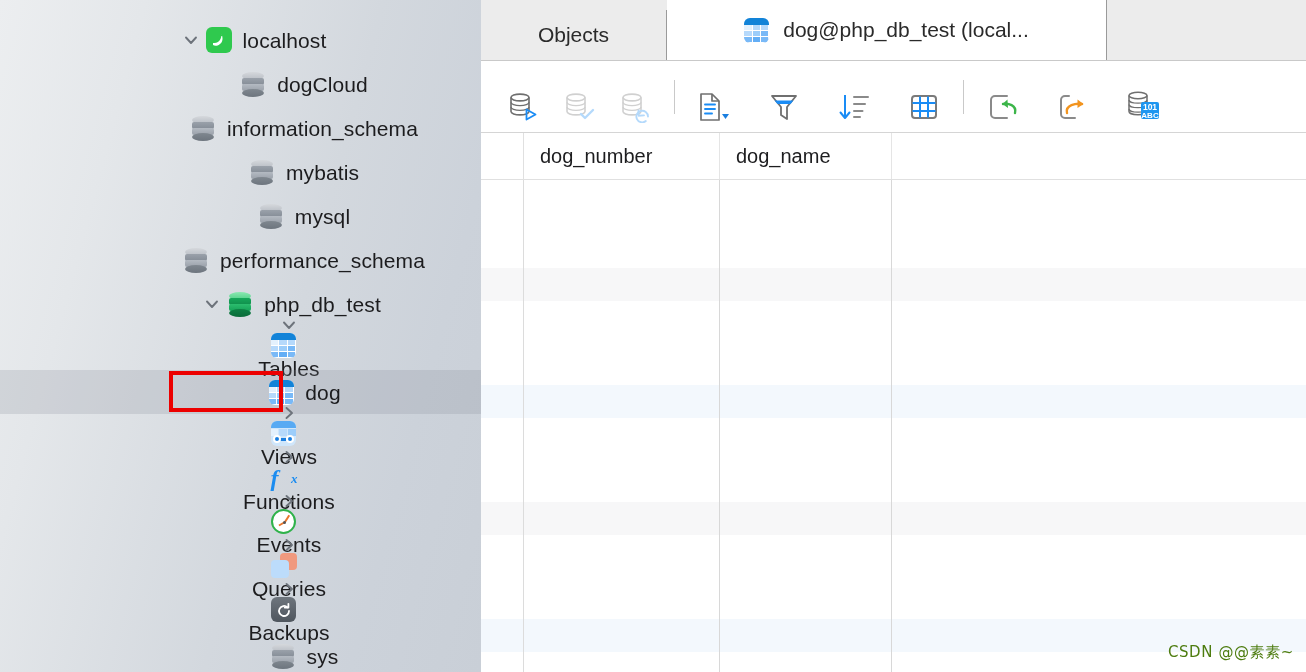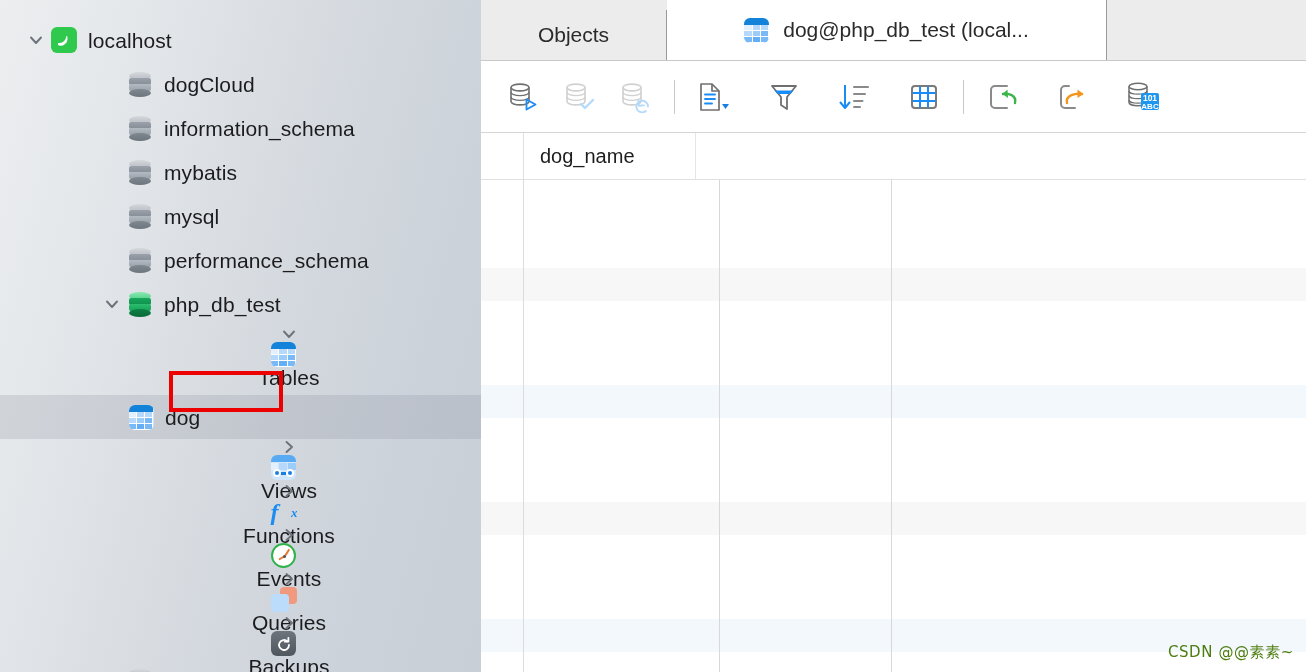--- a/index.html
+++ b/index.html
@@ -33,20 +33,21 @@
   }
   .tree-row {
     position: relative;
     display: flex;
     align-items: center;
     height: 44px;
     box-sizing: border-box;
     font-size: 21px;
     color: #1c1c1e;
     white-space: nowrap;
+    justify-content: center;
   }
   .tree-row.selected {
     background: rgba(130,138,150,0.22);
   }
   .twisty {
     width: 30px;
     min-width: 30px;
     display: flex;
     align-items: center;
     justify-content: center;
@@ -61,21 +62,21 @@
     display: flex;
     align-items: center;
     justify-content: center;
   }
   .node-label { line-height: 1; letter-spacing: 0.1px; }
 
   
   .lvl0 { padding-left: 21px; }
   .lvl1 { padding-left: 97px; }
   .lvl2 { padding-left: 97px; flex-direction: column; }
-  .lvl3 { padding-left: 98px; margin-top: 25px; }
+  .lvl3 { padding-left: 98px; }
 
   
   .cyl {
     width: 22px; height: 24px; position: relative;
   }
   .cyl .band { position:absolute; left:0; width:22px; }
   .cyl .top   { top:0;   height:8px;  border-radius:11px/4px; background:linear-gradient(#d5d8dc,#b8bdc4); }
   .cyl .mid1  { top:6px; height:7px;  background:linear-gradient(#9aa1aa,#858d97); border-radius:2px; }
   .cyl .mid2  { top:12px;height:7px;  background:linear-gradient(#b4bac2,#9aa1aa); border-radius:2px; }
   .cyl .bot   { top:17px;height:8px;  background:linear-gradient(#7f878f,#6d757e); border-radius:11px/4px; }
@@ -197,21 +198,21 @@
     height: 72px;
     background: #ffffff;
     border-bottom: 1px solid #d5d5d5;
     display: flex;
     align-items: center;
     padding-left: 14px;
     box-sizing: border-box;
   }
   .tbtn {
     width: 56px; height: 52px;
-    display: flex; align-items: center; justify-content: center;
+    display: flex; align-items: flex-end; justify-content: center;
     border-radius: 5px;
     position: relative;
   }
   .tbtn.disabled { opacity: 0.32; }
   .tsep { width: 1px; height: 34px; background: #c9c9c9; margin: 0 11px; }
   .tgap { width: 14px; }
 
   
   #grid { position: relative; height: 540px; background: #ffffff; }
   #gridhead {
@@ -631,20 +632,21 @@
           <text x="25" y="21" font-family="Liberation Sans, sans-serif" font-size="8.5" font-weight="bold" fill="#ffffff" text-anchor="middle">101</text>
           <text x="25" y="28.5" font-family="Liberation Sans, sans-serif" font-size="8" font-weight="bold" fill="#ffffff" text-anchor="middle">ABC</text>
         </svg>
       </div>
 
     </div>
 
     <div id="grid">
       <div id="gridhead">
         <div class="gh-rownum"></div>
+        <div class="gh-col c1">dog_number</div>
         <div class="gh-col c2">dog_name</div>
         <div class="gh-col rest"></div>
       </div>
       <div id="gridbody">
         <div class="band gray" style="top:88px"></div>
         <div class="band blue" style="top:205px"></div>
         <div class="band gray" style="top:322px"></div>
         <div class="band blue" style="top:439px"></div>
         <div class="vline v0"></div>
         <div class="vline v1"></div>

